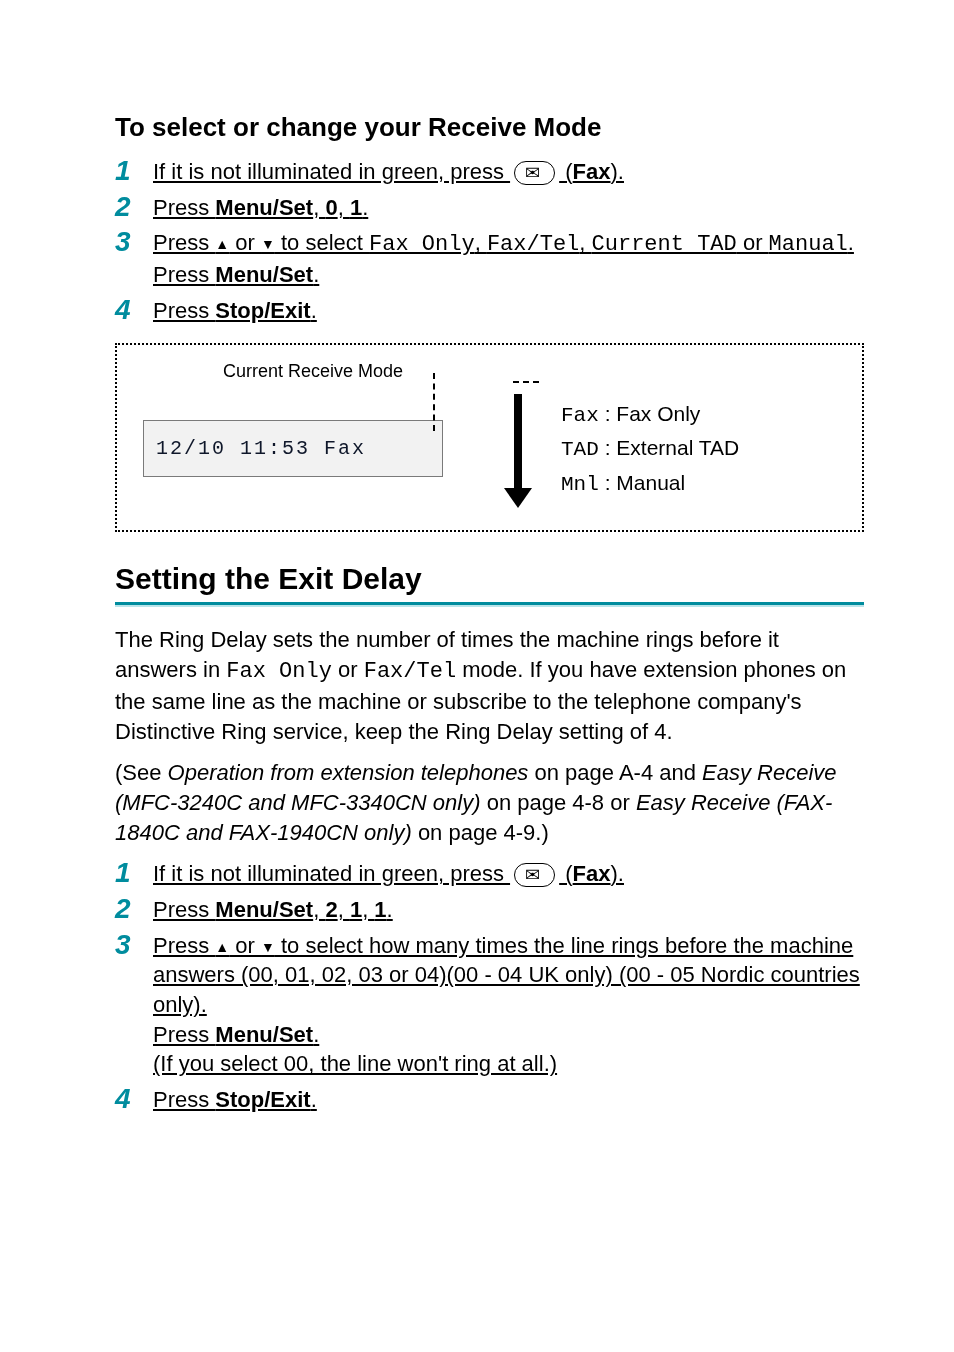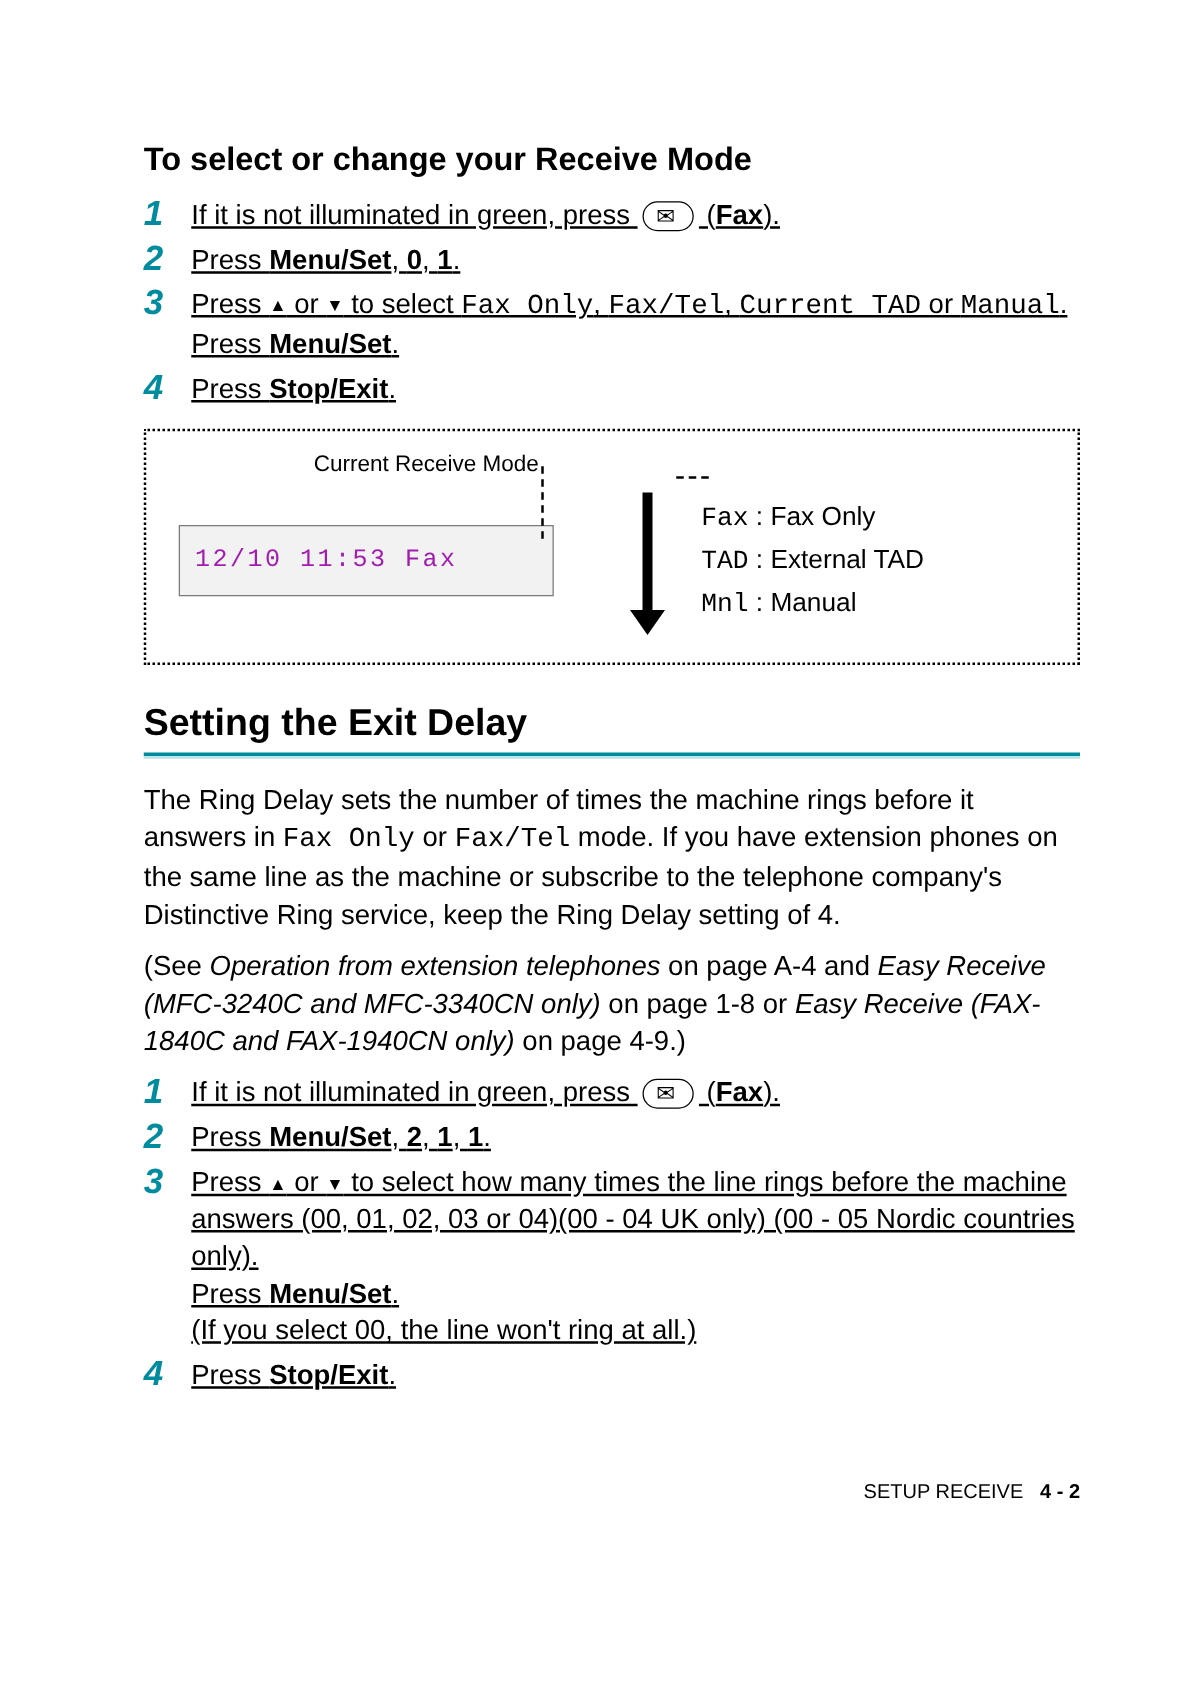--- a/index.html
+++ b/index.html
@@ -77,33 +77,33 @@
     margin: 14px 0 26px 0;
     position: relative;
   }
   .diagram-inner {
     display: flex;
     align-items: center;
   }
   .lcd {
     border: 1px solid #7a7a7a;
     background: #f2f2f2;
-    color: #a21caf;
+    color: #0f172a;
     font-family: "Courier New", Courier, monospace;
     letter-spacing: 2px;
     font-size: 20px;
     padding: 16px 12px;
     width: 300px;
     box-sizing: border-box;
     margin-right: 0;
   }
   .crm-label {
     font-size: 18px;
     text-align: left;
-    margin-left: 108px;
+    margin-left: 80px;
     margin-bottom: 6px;
     position: relative;
   }
   .crm-line {
     position: absolute;
     border-left: 2px dashed #000;
     height: 58px;
     left: 316px;
     top: 28px;
   }
@@ -207,21 +207,21 @@
     </div>
   </div>
 
   <div class="h1-section">Setting the Exit Delay</div>
   <div class="rule"></div>
 
   <p class="para">
     <span>The Ring Delay sets the number of times the machine rings before it answers in </span><span class="mono">Fax Only</span><span> or </span><span class="mono">Fax/Tel</span><span> mode. If you have extension phones on the same line as the machine or subscribe to the telephone company's Distinctive Ring service, keep the Ring Delay setting of 4.</span>
   </p>
   <p class="para">
-    <span>(See </span><span class="italic">Operation from extension telephones</span><span> on page A-4 and </span><span class="italic">Easy Receive (MFC-3240C and MFC-3340CN only)</span><span> on page 1-8 or </span><span class="italic">Easy Receive (FAX-1840C and FAX-1940CN only)</span><span> on page 4-9.)</span>
+    <span>(See </span><span class="italic">Operation from extension telephones</span><span> on page A-4 and </span><span class="italic">Easy Receive (MFC-3240C and MFC-3340CN only)</span><span> on page 4-8 or </span><span class="italic">Easy Receive (FAX-1840C and FAX-1940CN only)</span><span> on page 4-9.)</span>
   </p>
 
   <ol class="steps">
     <li>
       <span class="step-num">1</span>
       <span class="step-body">
         <span>If it is not illuminated in green, press </span><span class="fax-btn"><span class="faxglyph">✉</span></span><span> (</span><span class="bold">Fax</span><span>).</span>
       </span>
     </li>
     <li>
@@ -239,17 +239,14 @@
       </span>
     </li>
     <li>
       <span class="step-num">4</span>
       <span class="step-body">
         <span>Press </span><span class="bold">Stop/Exit</span><span>.</span>
       </span>
     </li>
   </ol>
 
-  <div class="footer">
-    <span>SETUP RECEIVE</span>&nbsp;&nbsp;&nbsp;<span class="pg">4 - 2</span>
-  </div>
 
 </div>
 
 </body></html>

